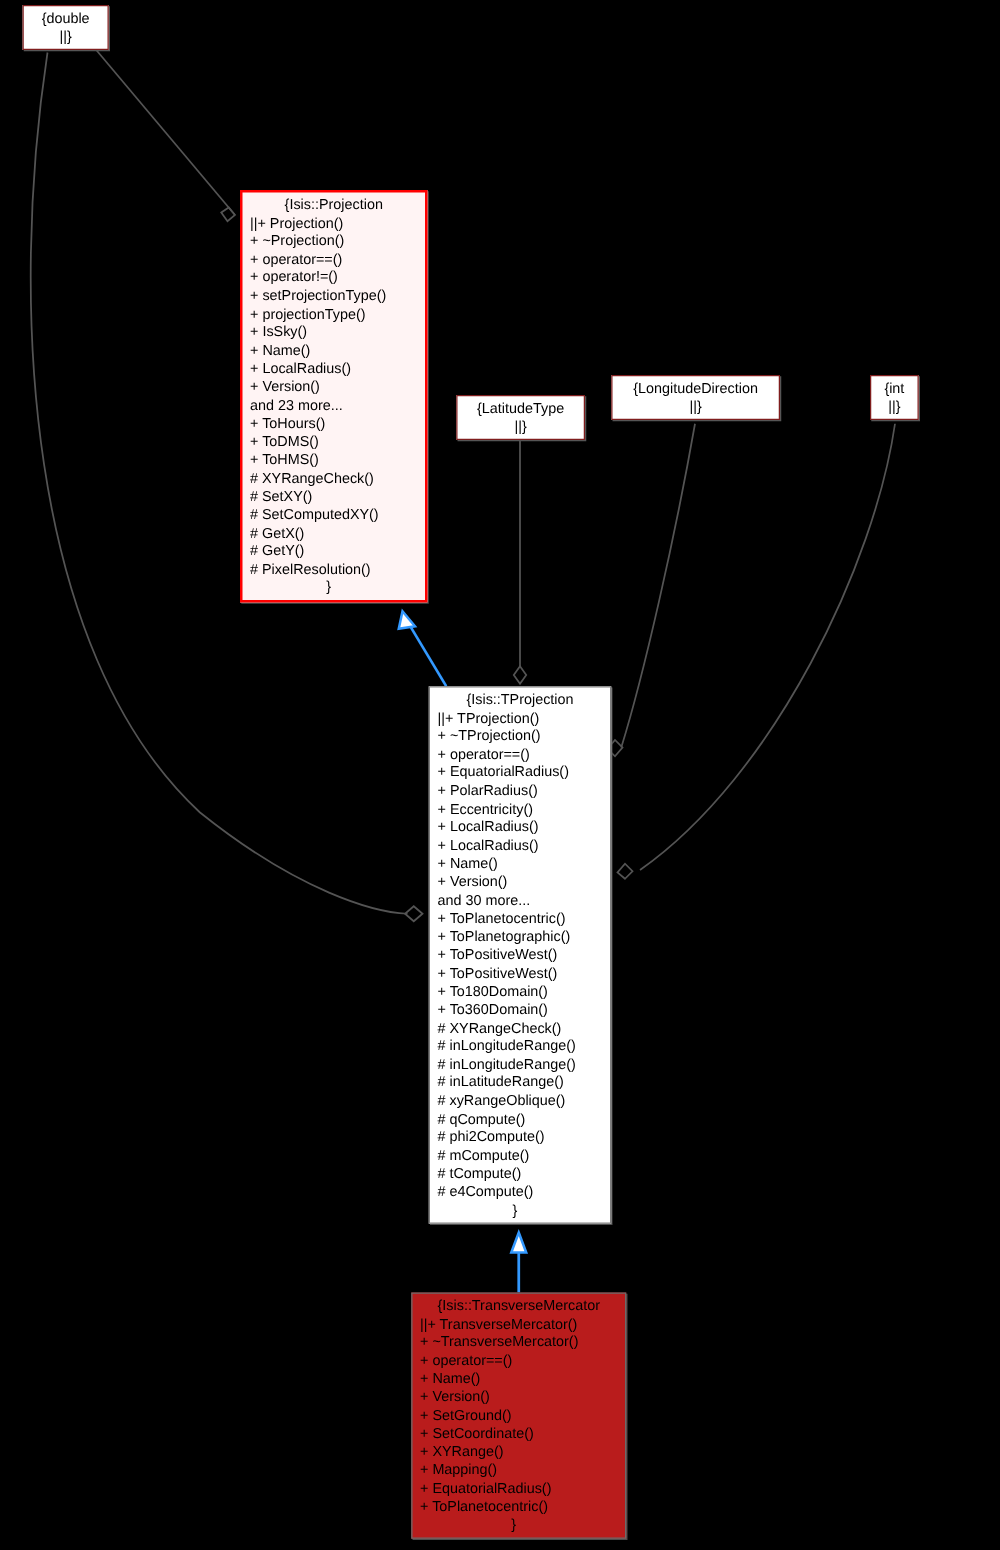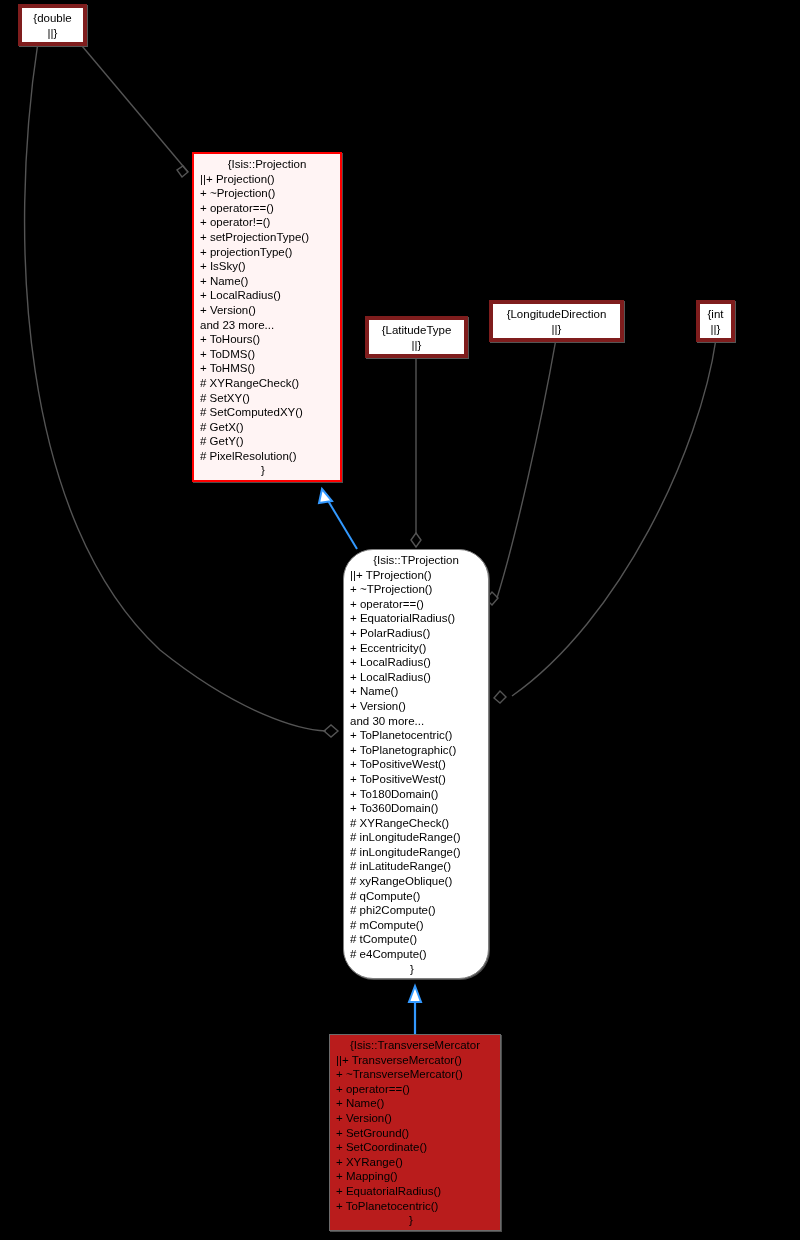--- a/index.html
+++ b/index.html
@@ -29,21 +29,21 @@
     border: 1px solid #808080;
     background: #ffffff;
     color: #000000;
     font-size: 11.5px;
     line-height: 14.6px;
     z-index: 5;
   }
   .type-box {
     text-align: center;
     padding: 3px 4px 2px 4px;
-    border: 4px solid #7f1d1d;
+    border: 1px solid #7f1d1d;
     box-shadow: 1px 1px 0 #555;
   }
   .type-box .tline {
     display: block;
     white-space: nowrap;
   }
   .class-box {
     padding: 3px 0 2px 0;
     box-shadow: 1px 1px 0 #4d4d4d;
   }
@@ -69,21 +69,21 @@
   .cls-brace {
     display: block;
     text-align: center;
     padding-right: 8px;
   }
   #box-double { left: 18px; top: 4px; width: 69px; }
   #box-latitudetype { left: 365px; top: 300px; width: 103px; margin-top: 16px; }
   #box-longitudedirection { left: 489px; top: 300px; width: 135px; }
   #box-int { left: 696px; top: 300px; width: 39px; }
   #box-projection { left: 192px; top: 152px; width: 150px; }
-  #box-tprojection { left: 343px; top: 549px; width: 146px; border-radius: 30px; }
+  #box-tprojection { left: 343px; top: 549px; width: 146px; }
   #box-transversemercator { left: 329px; top: 1034px; width: 172px; }
 </style>
 </head>
 <body>
 
 <div id="canvas">
 
   <svg class="edges" viewBox="0 0 800 1240">
 
     <path d="M 77 40 L 188 172" stroke="#545454" stroke-width="1.4" fill="none"></path>

